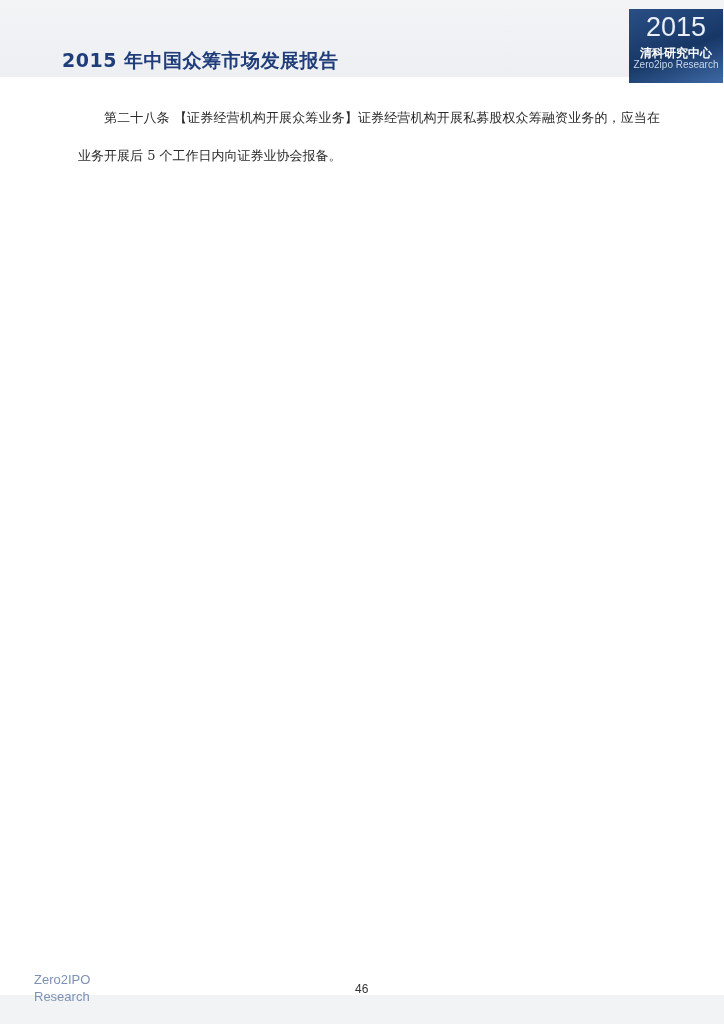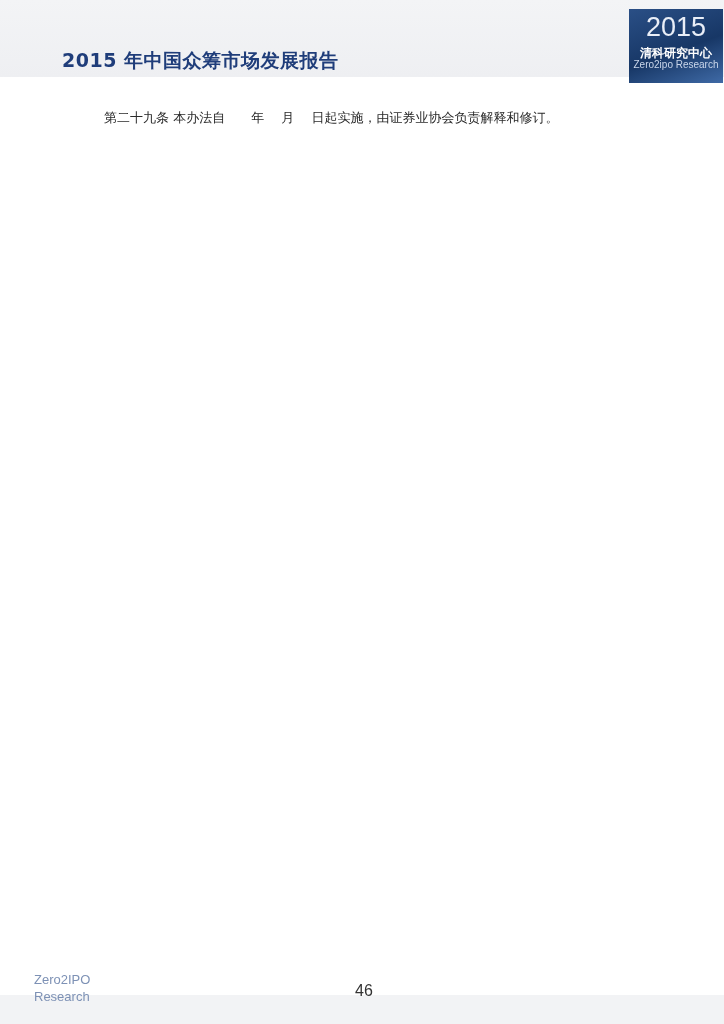--- a/index.html
+++ b/index.html
@@ -52,37 +52,37 @@
       position: absolute; left: 0; top: 995px; width: 724px; height: 29px;
       background: #f2f3f5;
     }
     .footer-logo {
       position: absolute; left: 34px; top: 971px;
       font-family: "Liberation Sans", sans-serif; font-size: 13px; line-height: 17px;
       color: #7d91b5; font-weight: 300;
     }
     .page-number {
       position: absolute; left: 355px; top: 982px;
-      font-family: "Liberation Sans", sans-serif; font-size: 16px; color: #333;
+      font-family: "Liberation Sans", sans-serif; font-size: 12px; color: #333;
     }
   </style>
 </head>
 <body>
 
 <div class="header-band"></div>
 <div class="header-title">2015 年中国众筹市场发展报告</div>
 
 <div class="logo-box">
   <div class="logo-year">2015</div>
   <div class="logo-cn">清科研究中心</div>
   <div class="logo-en">Zero2ipo Research</div>
 </div>
 
 <div class="content">
-  <p class="para indent">第二十九条 本办法自　　年　 月　 日起实施，由证券业协会负责解释和修订。</p>
+  <p class="para indent">第二十八条 【证券经营机构开展众筹业务】证券经营机构开展私募股权众筹融资业务的，应当在业务开展后 5 个工作日内向证券业协会报备。</p>
 </div>
 
 <div class="footer-band"></div>
 <div class="footer-logo">
   <div>Zero2IPO</div>
   <div>Research</div>
 </div>
 <div class="page-number">46</div>
 
 </body></html>

